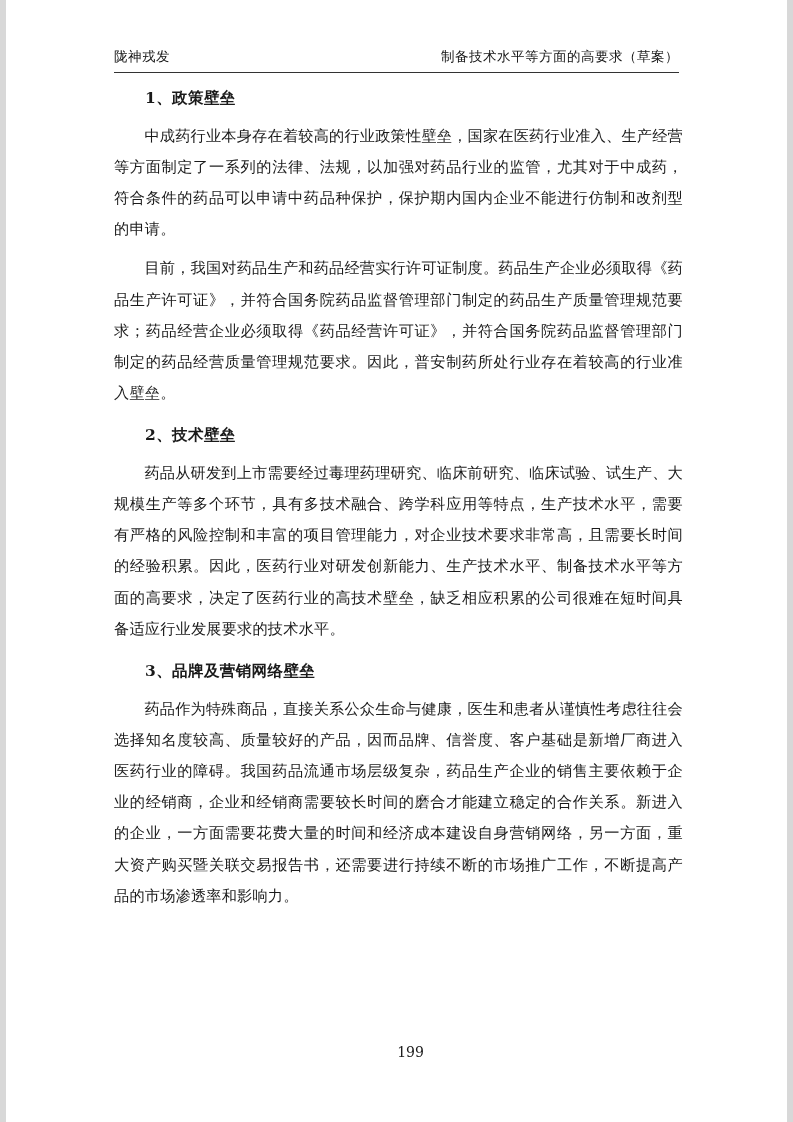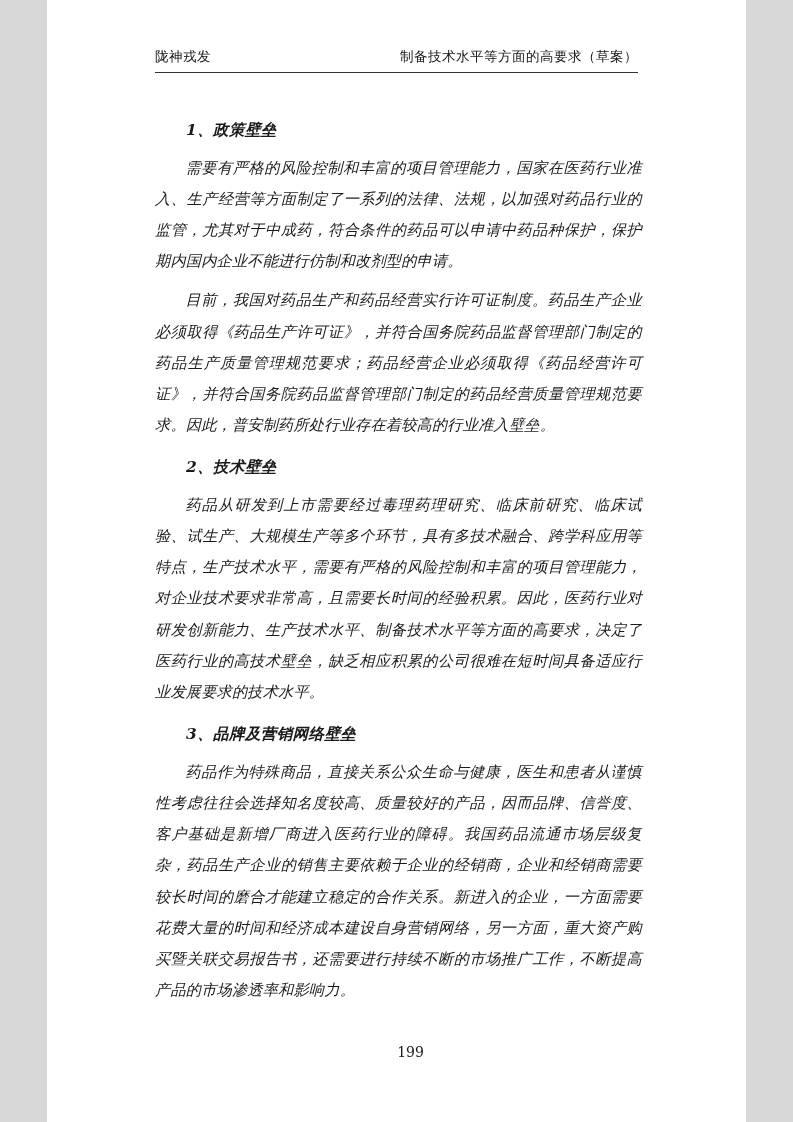--- a/index.html
+++ b/index.html
@@ -1,21 +1,21 @@
 <!DOCTYPE html>
 <html><head>
 <meta charset="utf-8">
 <style>
   html, body {
     margin: 0;
     padding: 0;
     background: #d8d8d8;
   }
   .page {
-    width: 699px;
+    width: 781px;
     height: 1122px;
     background: #ffffff;
     margin: 0 auto;
     position: relative;
     box-sizing: border-box;
     font-family: "DejaVu Serif", "Liberation Serif", serif;
     color: #1a1a1a;
   }
   .header {
     position: absolute;
@@ -34,22 +34,21 @@
   .header-left {
     white-space: nowrap;
   }
   .header-right {
     white-space: nowrap;
   }
   .content {
     position: absolute;
     left: 108px;
     right: 104px;
-    top: 104px;
-    font-style: italic;
+    top: 72px;
   }
   .h-sub {
     font-size: 15.5px;
     font-weight: bold;
     margin: 14px 0 10px 0;
     text-indent: 2em;
     line-height: 1.6;
     letter-spacing: 0.4px;
   }
   .para {
@@ -78,21 +77,21 @@
 
 <div class="page">
 
   <div class="header">
     <div class="header-left">陇神戎发</div>
     <div class="header-right">制备技术水平等方面的高要求（草案）</div>
   </div>
 
   <div class="content">
     <div class="h-sub">1、政策壁垒</div>
-    <p class="para">需要有严格的风险控制和丰富的项目管理能力，国家在医药行业准入、生产经营等方面制定了一系列的法律、法规，以加强对药品行业的监管，尤其对于中成药，符合条件的药品可以申请中药品种保护，保护期内国内企业不能进行仿制和改剂型的申请。</p>
+    <p class="para">中成药行业本身存在着较高的行业政策性壁垒，国家在医药行业准入、生产经营等方面制定了一系列的法律、法规，以加强对药品行业的监管，尤其对于中成药，符合条件的药品可以申请中药品种保护，保护期内国内企业不能进行仿制和改剂型的申请。</p>
     <p class="para">目前，我国对药品生产和药品经营实行许可证制度。药品生产企业必须取得《药品生产许可证》，并符合国务院药品监督管理部门制定的药品生产质量管理规范要求；药品经营企业必须取得《药品经营许可证》，并符合国务院药品监督管理部门制定的药品经营质量管理规范要求。因此，普安制药所处行业存在着较高的行业准入壁垒。</p>
     <div class="h-sub">2、技术壁垒</div>
     <p class="para">药品从研发到上市需要经过毒理药理研究、临床前研究、临床试验、试生产、大规模生产等多个环节，具有多技术融合、跨学科应用等特点，生产技术水平，需要有严格的风险控制和丰富的项目管理能力，对企业技术要求非常高，且需要长时间的经验积累。因此，医药行业对研发创新能力、生产技术水平、制备技术水平等方面的高要求，决定了医药行业的高技术壁垒，缺乏相应积累的公司很难在短时间具备适应行业发展要求的技术水平。</p>
     <div class="h-sub">3、品牌及营销网络壁垒</div>
     <p class="para">药品作为特殊商品，直接关系公众生命与健康，医生和患者从谨慎性考虑往往会选择知名度较高、质量较好的产品，因而品牌、信誉度、客户基础是新增厂商进入医药行业的障碍。我国药品流通市场层级复杂，药品生产企业的销售主要依赖于企业的经销商，企业和经销商需要较长时间的磨合才能建立稳定的合作关系。新进入的企业，一方面需要花费大量的时间和经济成本建设自身营销网络，另一方面，重大资产购买暨关联交易报告书，还需要进行持续不断的市场推广工作，不断提高产品的市场渗透率和影响力。</p>
   </div>
 
   <div class="pagenum">199</div>
 
 </div>

